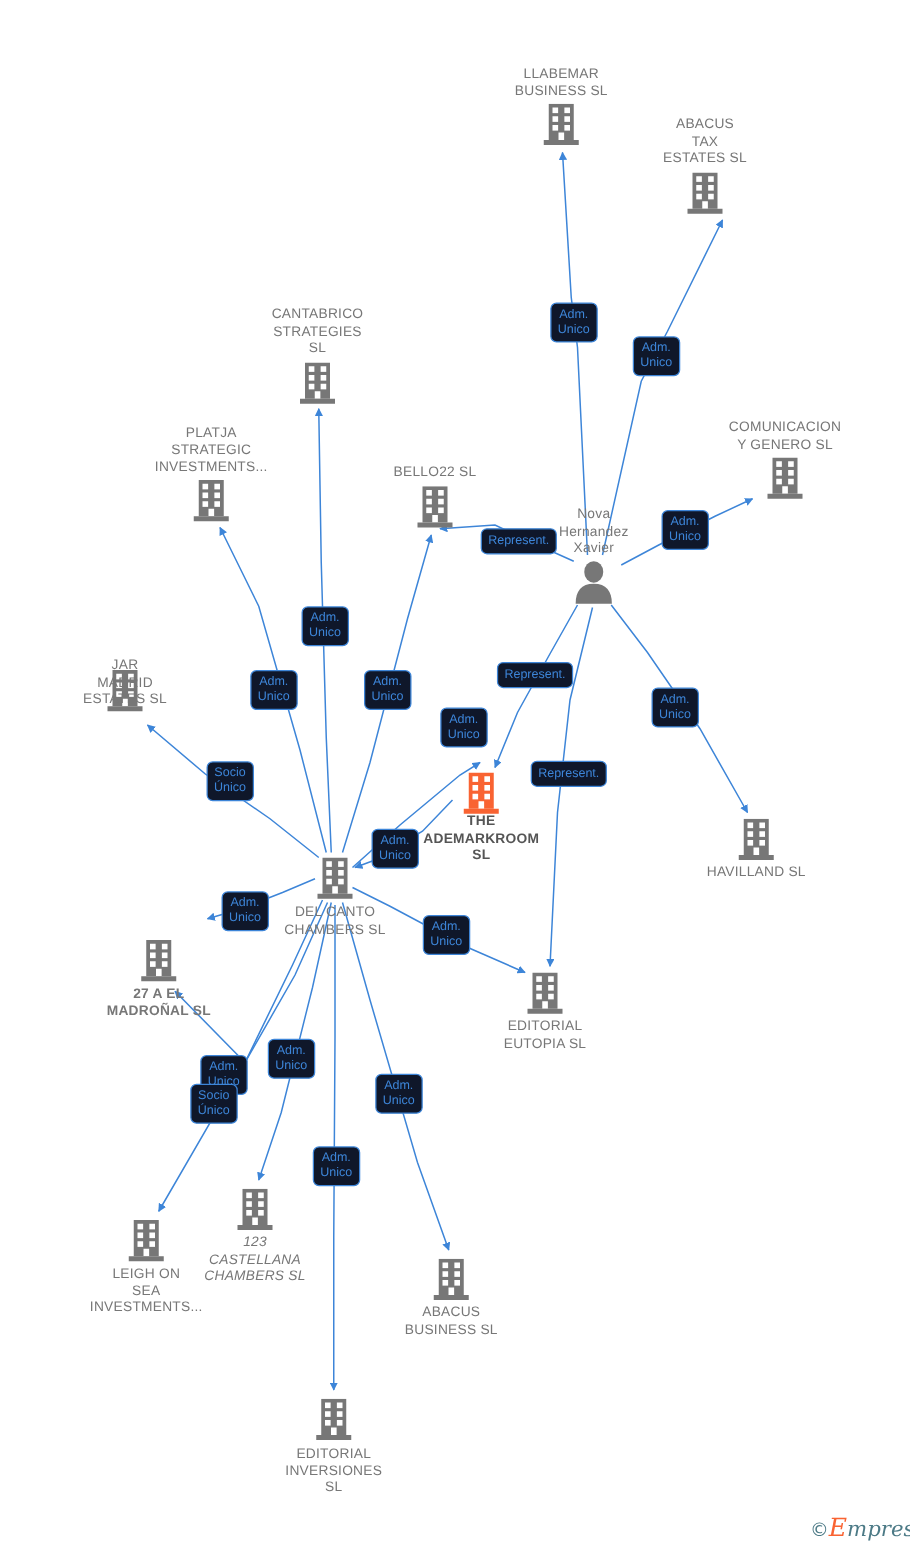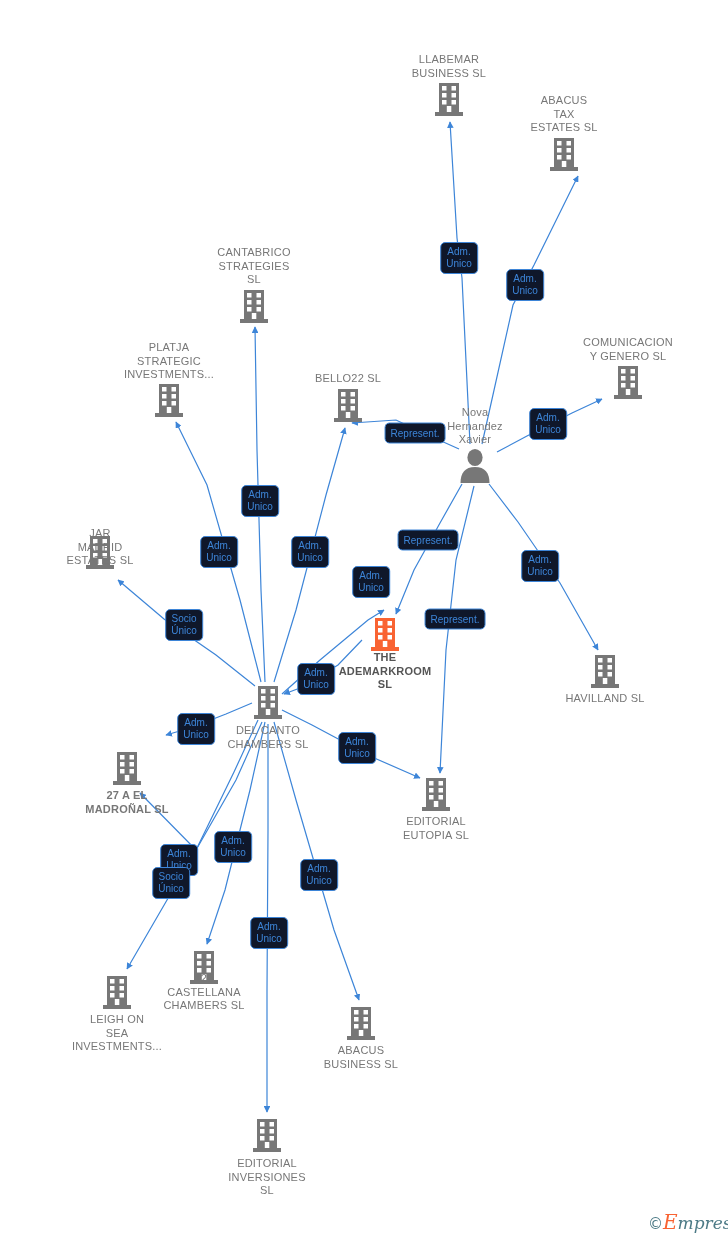--- a/index.html
+++ b/index.html
@@ -325,21 +325,21 @@
             <rect x="5" y="0" width="20" height="29" fill="#777777"></rect>
             <rect x="8" y="3" width="4.5" height="4.5" fill="#fff"></rect>
             <rect x="17.5" y="3" width="4.5" height="4.5" fill="#fff"></rect>
             <rect x="8" y="10" width="4.5" height="4.5" fill="#fff"></rect>
             <rect x="17.5" y="10" width="4.5" height="4.5" fill="#fff"></rect>
             <rect x="8" y="17" width="4.5" height="4.5" fill="#fff"></rect>
             <rect x="17.5" y="17" width="4.5" height="4.5" fill="#fff"></rect>
             <rect x="12.8" y="23" width="4.5" height="6" fill="#fff"></rect>
             <rect x="1" y="29" width="28" height="4" fill="#777777"></rect>
           </svg></div>
-        <div class="node-label" style="top: 4px; width: 140px; margin-left: 0px;">123
+        <div class="node-label" style="top: 20px; width: 140px; margin-left: 0px; font-style: italic;">123
 CASTELLANA
 CHAMBERS  SL</div>
       </div>
       <div class="node" style="left: 117px; top: 993px;">
         <div class="node-icon"><svg width="30" height="34" viewBox="0 0 30 34" aria-hidden="true">
             <rect x="5" y="0" width="20" height="29" fill="#777777"></rect>
             <rect x="8" y="3" width="4.5" height="4.5" fill="#fff"></rect>
             <rect x="17.5" y="3" width="4.5" height="4.5" fill="#fff"></rect>
             <rect x="8" y="10" width="4.5" height="4.5" fill="#fff"></rect>
             <rect x="17.5" y="10" width="4.5" height="4.5" fill="#fff"></rect>

